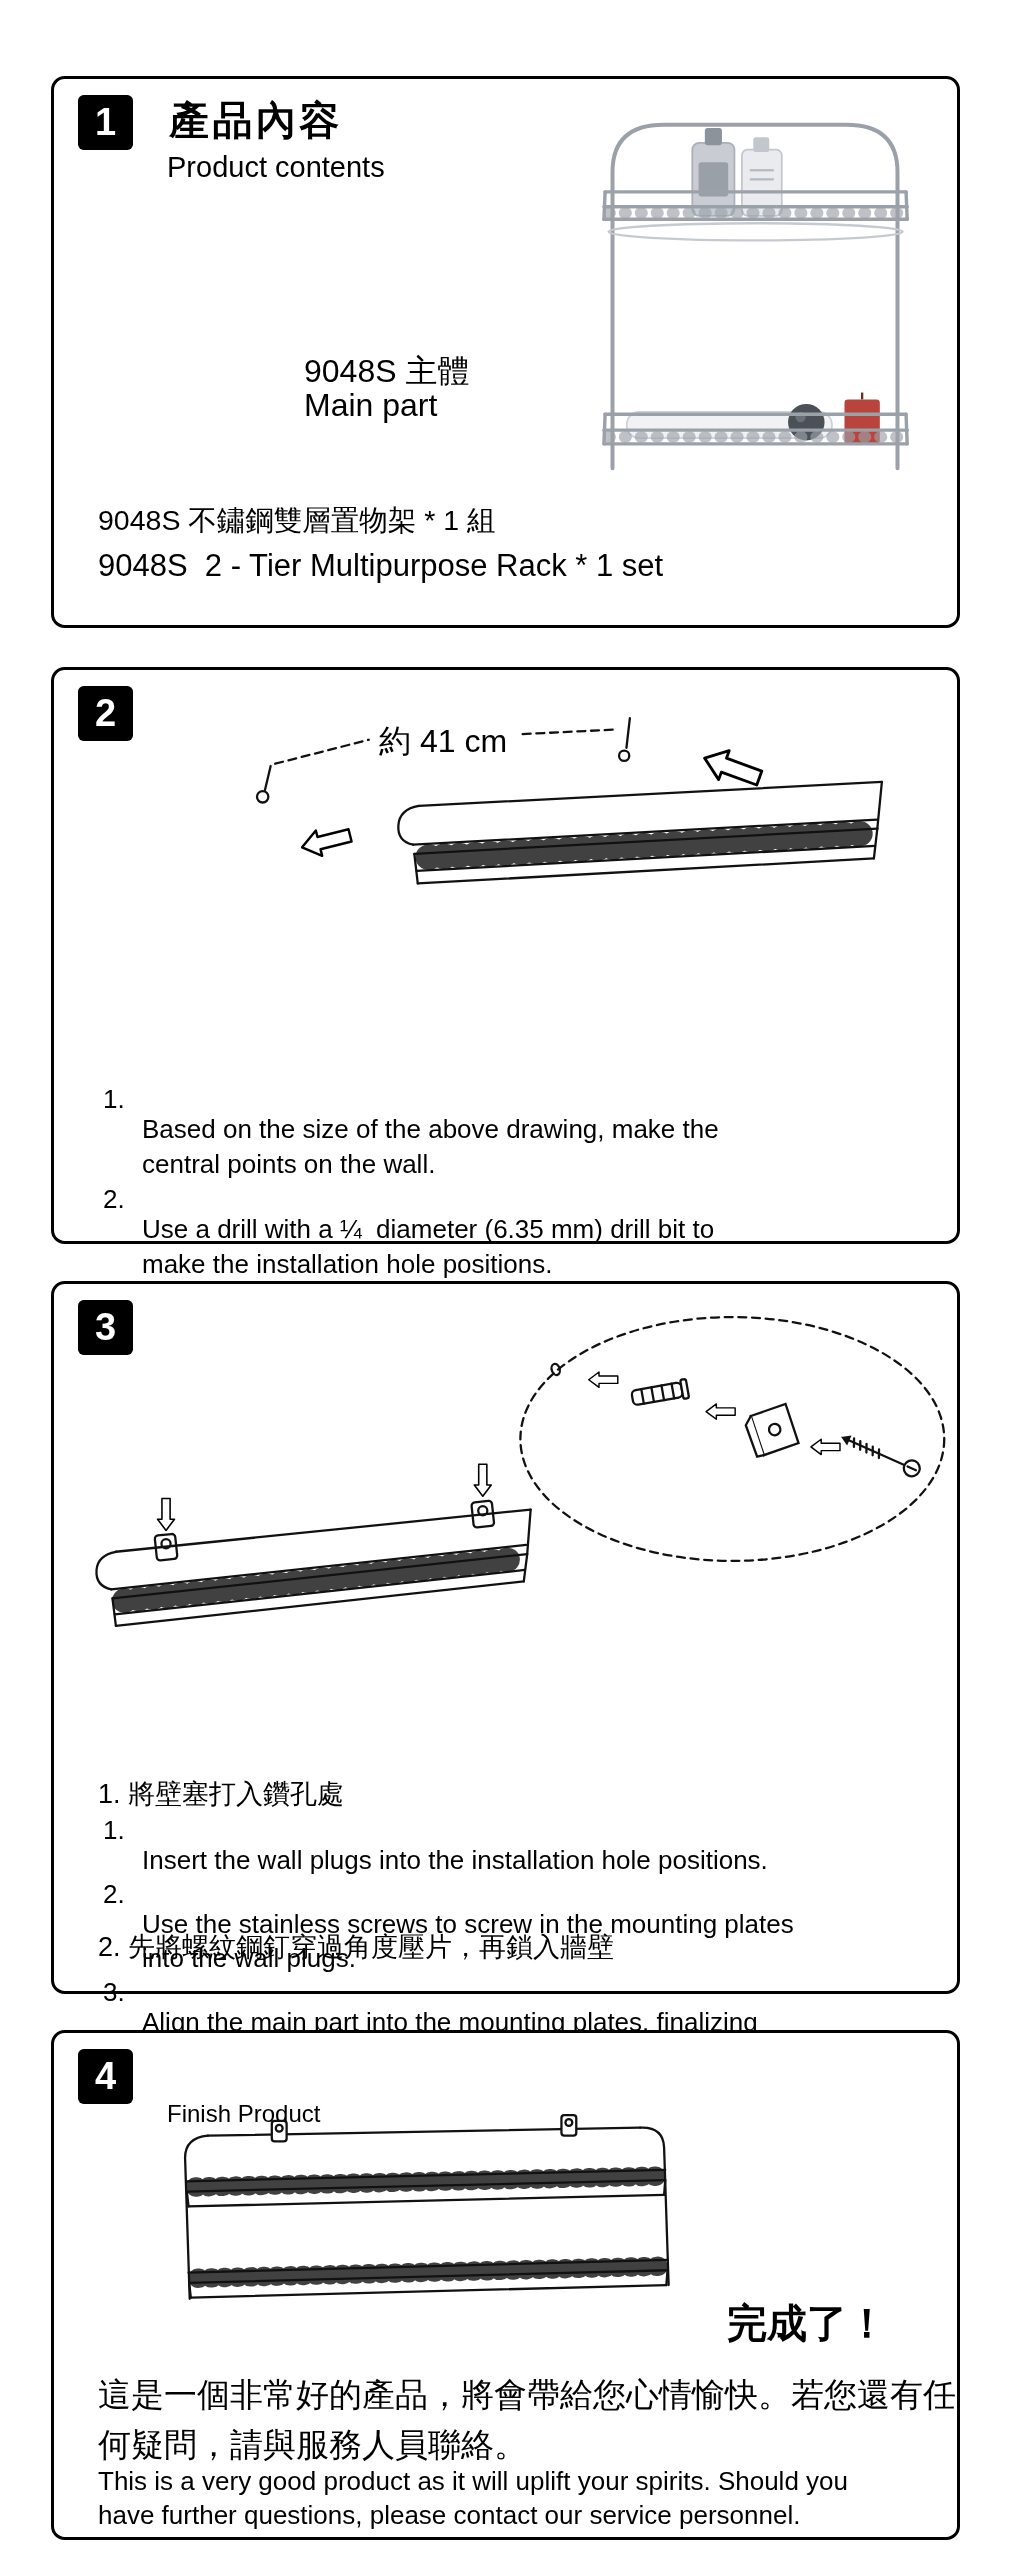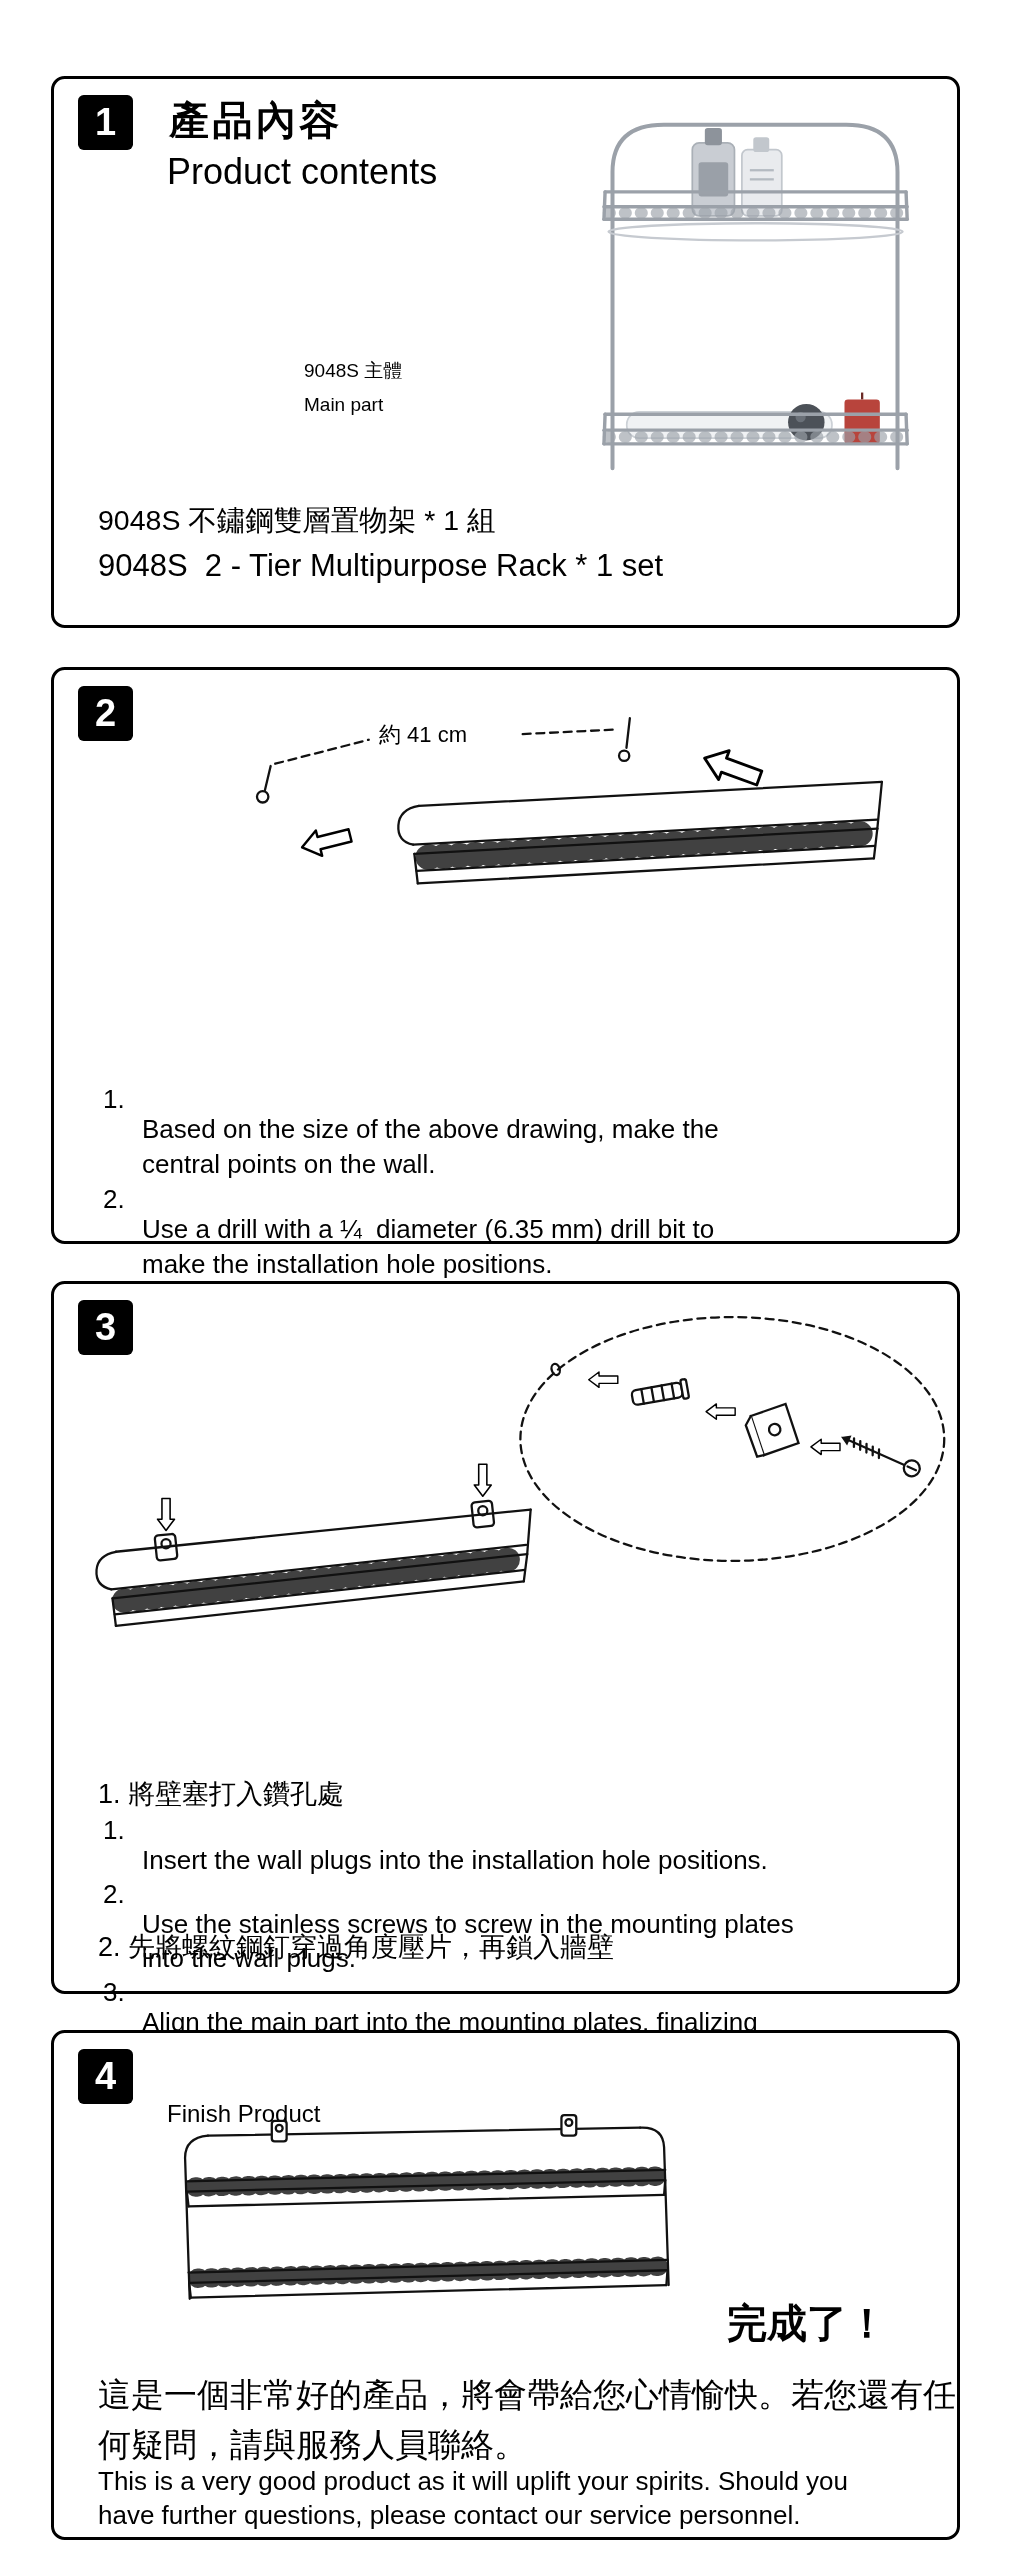--- a/index.html
+++ b/index.html
@@ -20,25 +20,25 @@
   #box4 { top: 2030px; height: 510px;  }
 
   .badge {
     position: absolute; left: 24px; top: 16px; width: 55px; height: 55px;
     background: #000; color: #fff; font-size: 38px; font-weight: bold;
     display: flex; align-items: center; justify-content: center; border-radius: 5.7px;
   }
   .abs { position: absolute; }
 
   .title-zh { font-size: 40px; font-weight: bold; letter-spacing: 3.4px; margin-left: 8px; }
-  .title-en { font-size: 36px; }
-  .part-label { font-size: 19px; line-height: 34px; }
+  .title-en { font-size: 29px; }
+  .part-label { font-size: 32px; line-height: 34px; }
   .contents-zh { font-size: 28.5px; white-space: pre; }
   .contents-en { font-size: 31px; white-space: pre; }
-  .measure-label { font-size: 22px; white-space: pre; }
+  .measure-label { font-size: 32px; white-space: pre; }
 
   .steps-zh { font-size: 27px; line-height: 51px; white-space: pre; }
   .en-steps { font-size: 26px; line-height: 35px; }
   .en-step { display: flex; }
   .en-step .num { flex: none; width: 39px; }
   .en-step .txt { white-space: pre-wrap; margin-top: 30px; }
 
   .finish-title { font-size: 24px; margin-top: 42px; }
   .done-label { font-size: 40px; font-weight: bold; }
   .closing-zh { font-size: 33px; line-height: 50px; white-space: pre-wrap; }

